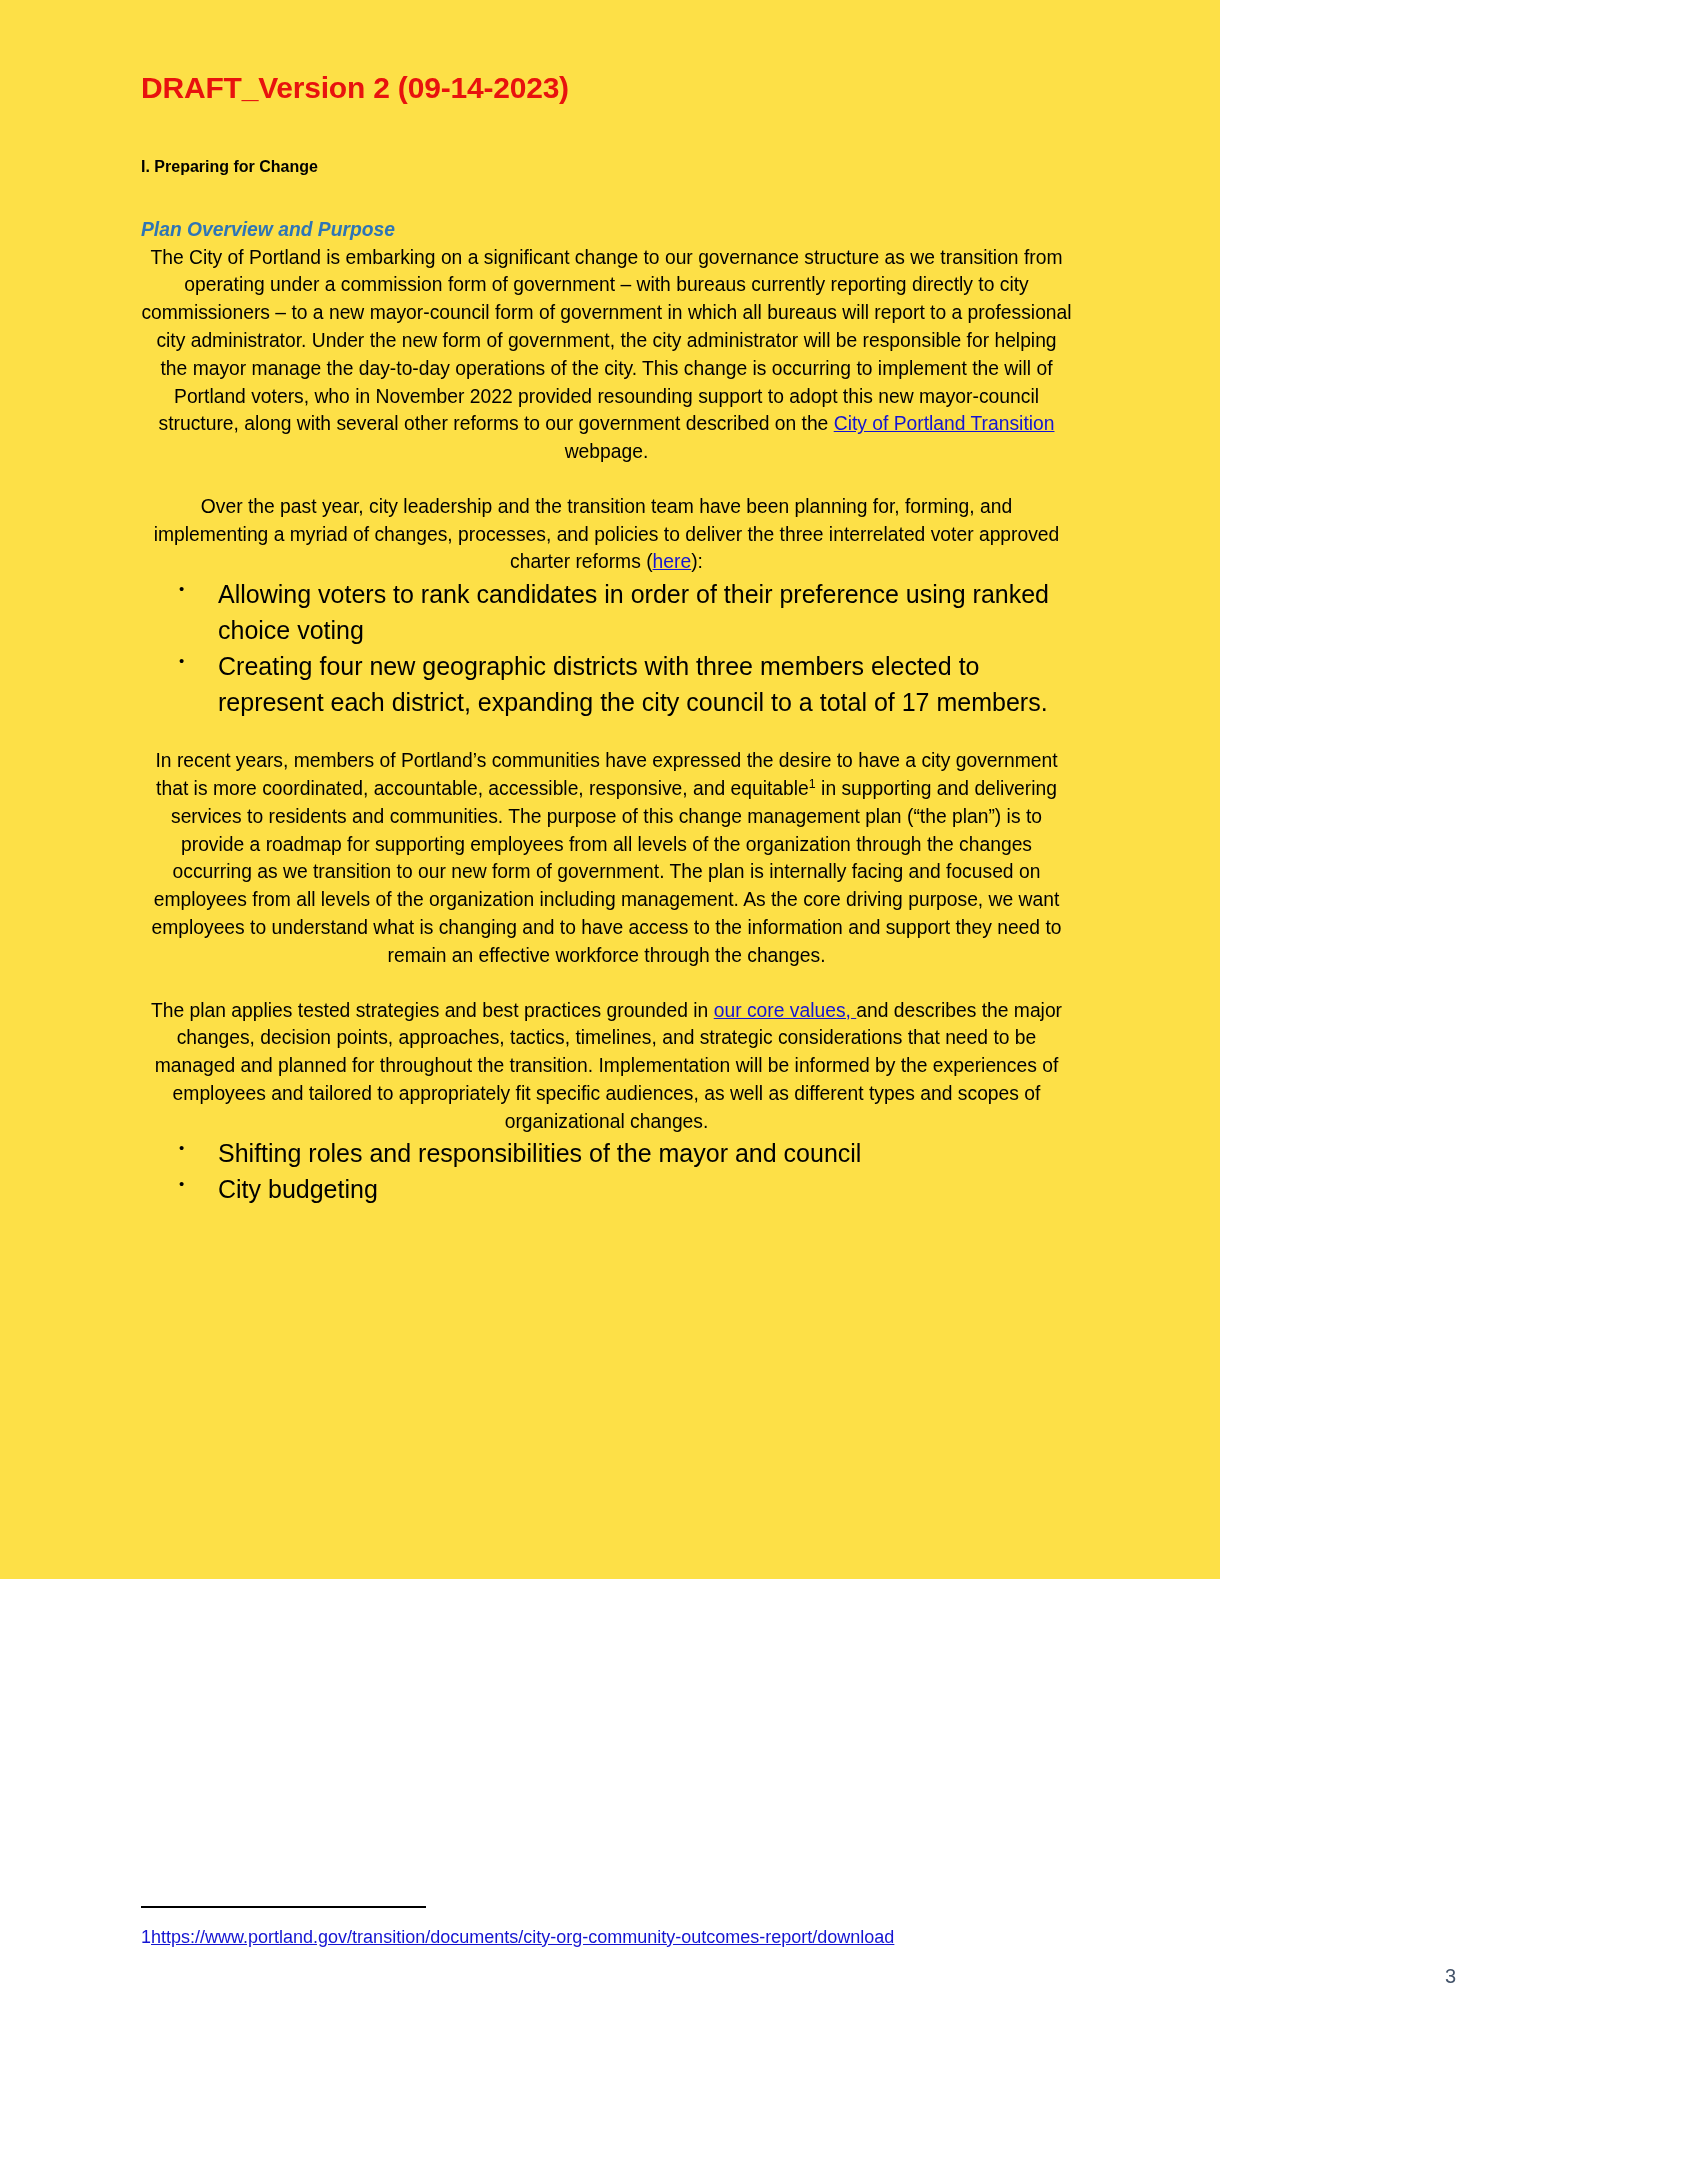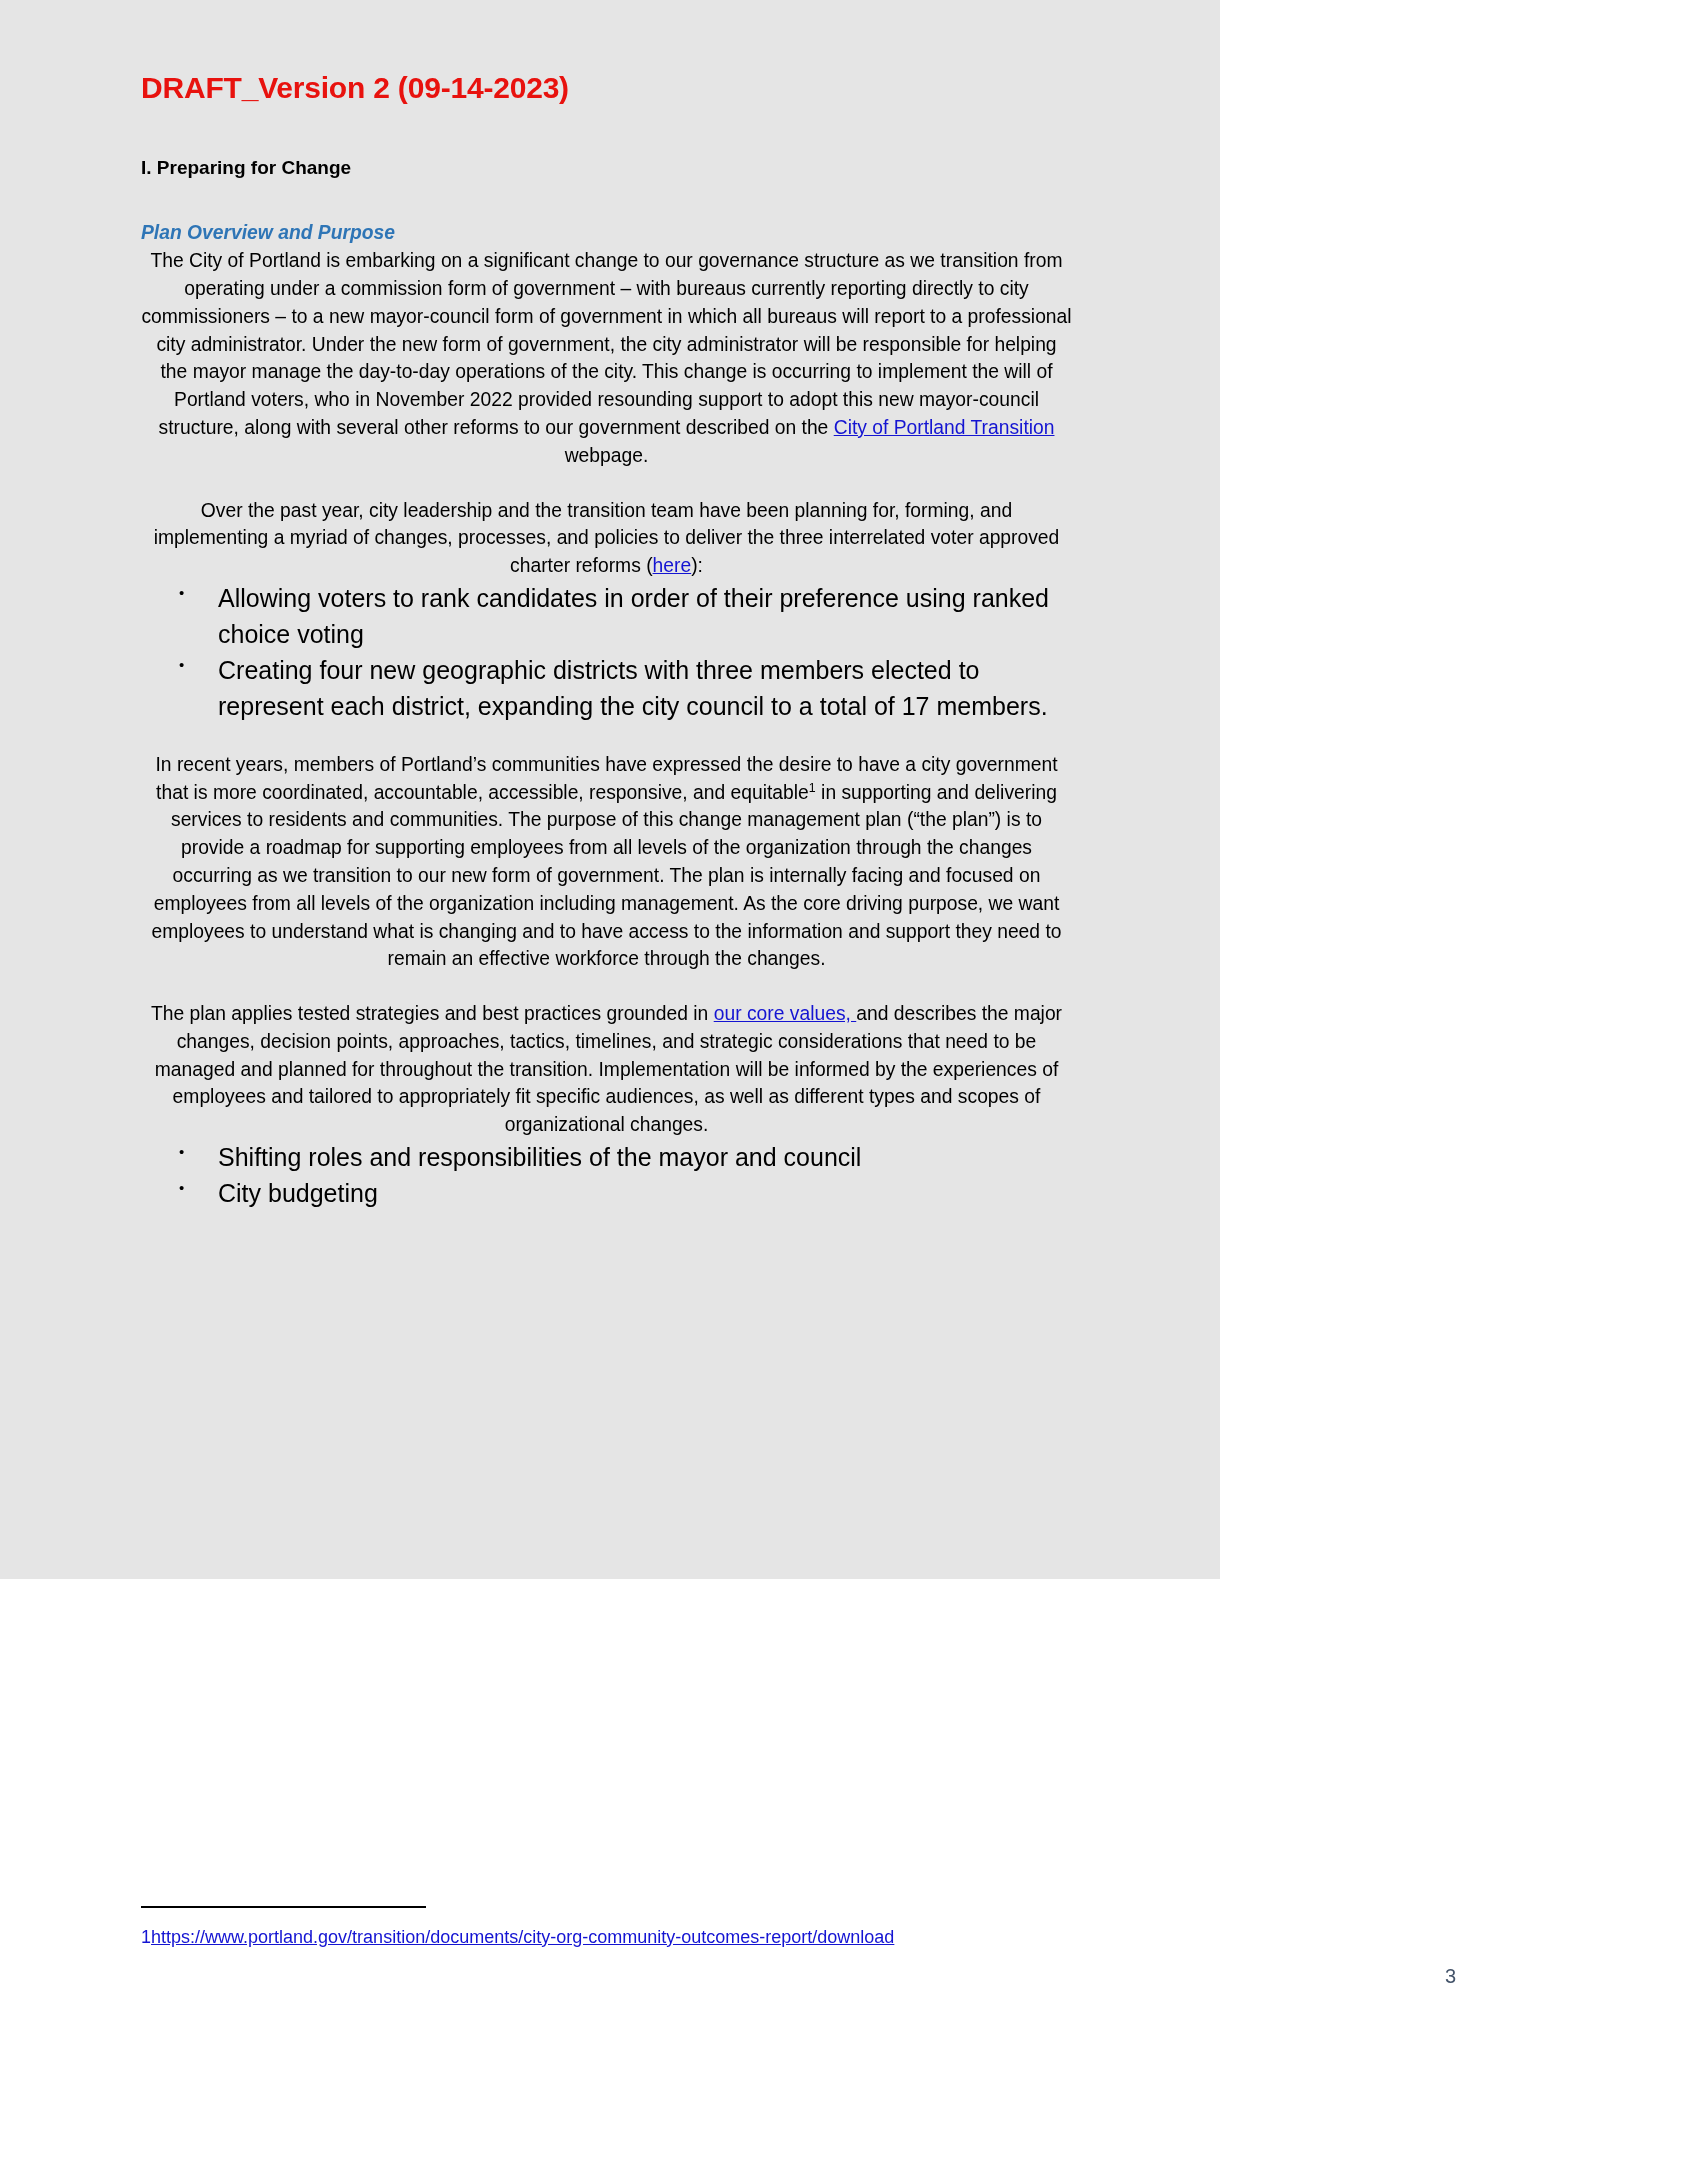--- a/index.html
+++ b/index.html
@@ -18,21 +18,21 @@
     background: #ffffff;
     box-sizing: border-box;
     overflow: hidden;
   }
   .sheet {
     position: absolute;
     left: 0;
     top: 0;
     width: 1220px;
     height: 1579px;
-    background: #e5e5e5;
+    background: #fde047;
     padding: 3px;
     box-sizing: border-box;
   }
   .content {
     position: absolute;
     left: 141px;
     top: 0;
     width: 931px;
   }
 
@@ -41,21 +41,21 @@
     font-weight: bold;
     font-size: 30px;
     letter-spacing: -0.2px;
     margin: 0;
     padding-top: 71px;
     line-height: 1.15;
   }
 
   .section-heading {
     font-weight: bold;
-    font-size: 19px;
+    font-size: 16px;
     margin: 0;
     padding-top: 51px;
     line-height: 1.2;
   }
 
   .sub-heading {
     color: #2e75b6;
     font-style: italic;
     font-size: 19.3px;
     margin: 0;

